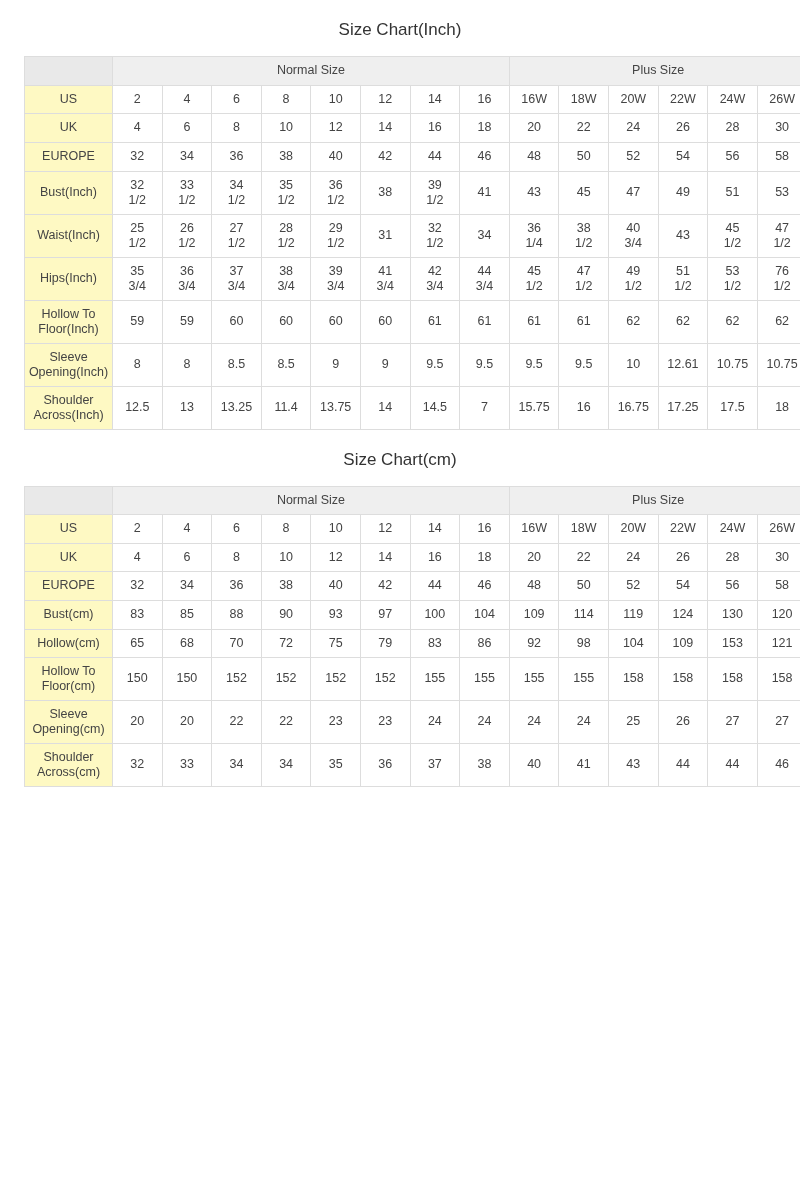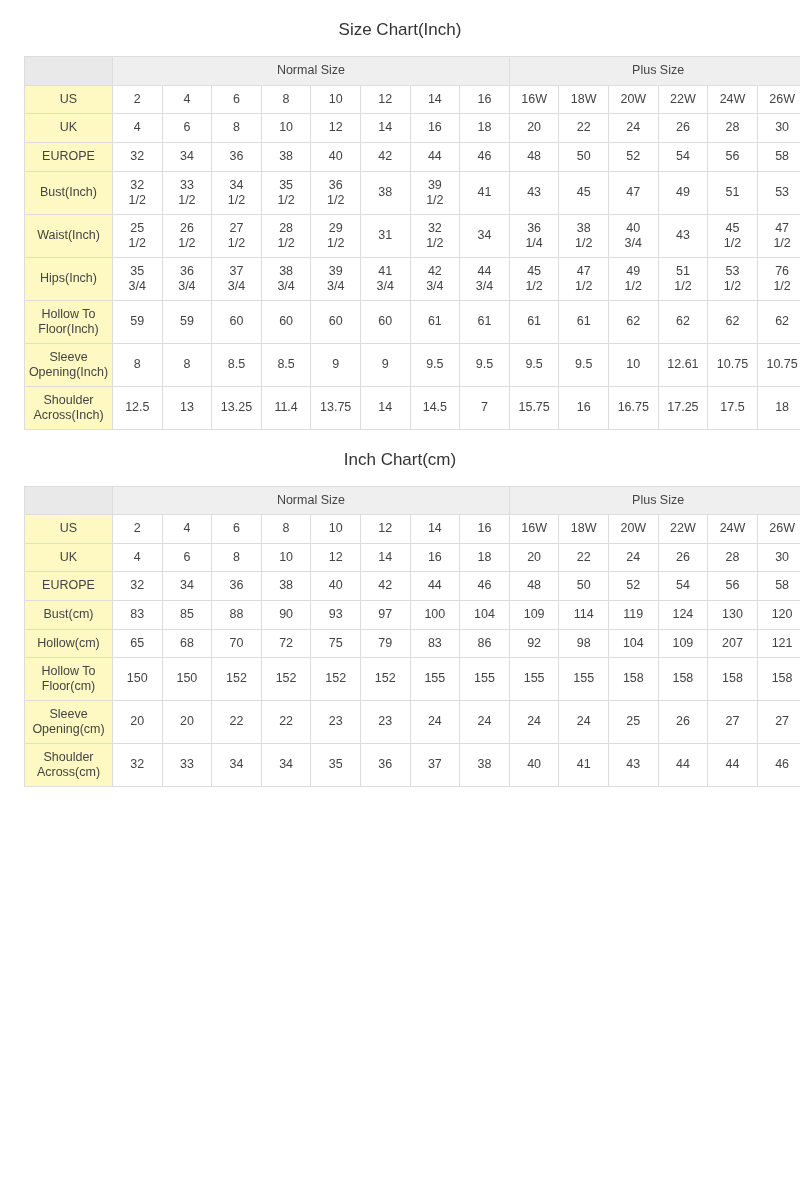--- a/index.html
+++ b/index.html
@@ -351,21 +351,21 @@
               <td>16</td>
               <td>16.75</td>
               <td>17.25</td>
               <td>17.5</td>
               <td>18</td>
             </tr>
           </tbody>
         </table>
       </div>
       <div class="chart-block">
-        <div class="chart-title">Inch Chart(cm)</div>
+        <div class="chart-title">Size Chart(cm)</div>
         <table class="size-table">
           <colgroup>
             <col class="head-col">
             <col class="data-col">
             <col class="data-col">
             <col class="data-col">
             <col class="data-col">
             <col class="data-col">
             <col class="data-col">
             <col class="data-col">
@@ -458,21 +458,21 @@
               <td>70</td>
               <td>72</td>
               <td>75</td>
               <td>79</td>
               <td>83</td>
               <td>86</td>
               <td>92</td>
               <td>98</td>
               <td>104</td>
               <td>109</td>
-              <td>207</td>
+              <td>153</td>
               <td>121</td>
             </tr>
             <tr>
               <td class="row-head">
                 <span class="stack">Hollow To</span>
                 <span class="stack">Floor(cm)</span>
               </td>
               <td>150</td>
               <td>150</td>
               <td>152</td>

